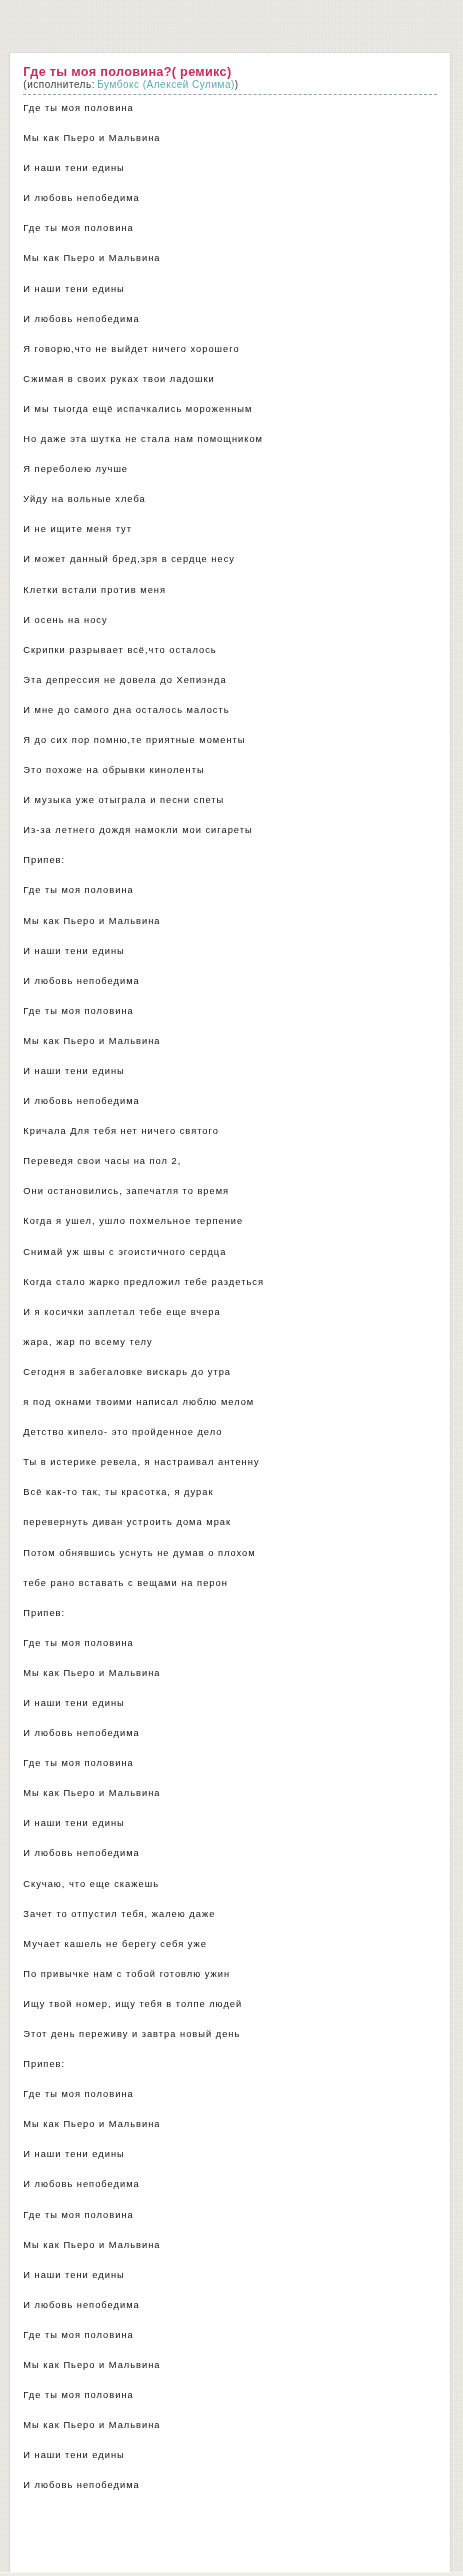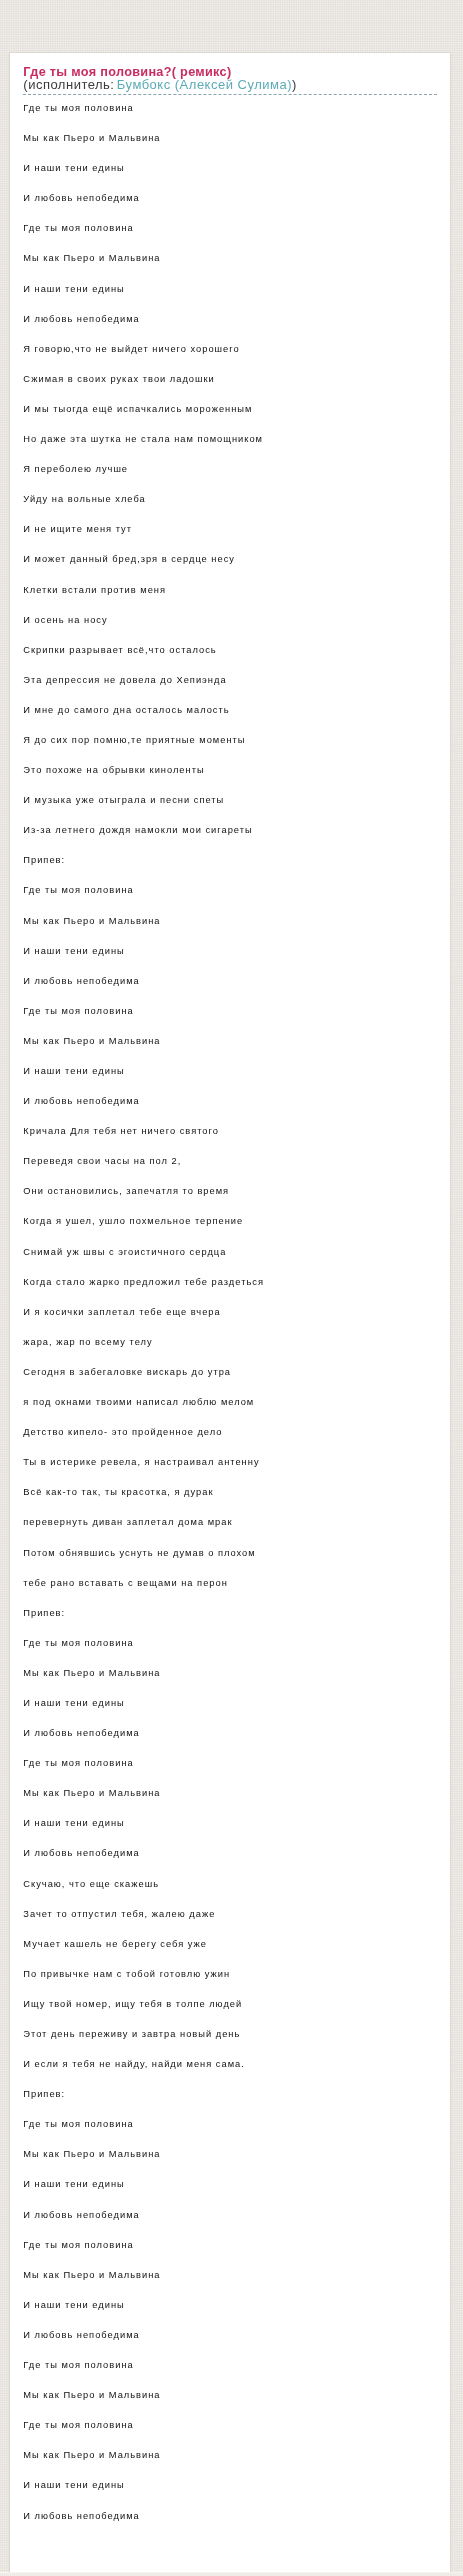--- a/index.html
+++ b/index.html
@@ -39,21 +39,21 @@
   .title {
     margin: 0;
     font-size: 12.7px;
     font-weight: bold;
     line-height: 14px;
     letter-spacing: 0.3px;
     color: #c92c62;
   }
   .artist {
     margin-top: 2.3px;
-    font-size: 13px;
+    font-size: 10px;
     line-height: 8.7px;
     letter-spacing: 0.5px;
     color: #3b3b3b;
   }
   .artist-link {
     color: #5aabb8;
     text-decoration: none;
     margin-left: 2.3px;
   }
   .lyrics {
@@ -129,39 +129,38 @@
       <p class="lyric-line">Когда я ушел, ушло похмельное терпение</p>
       <p class="lyric-line">Снимай уж швы с эгоистичного сердца</p>
       <p class="lyric-line">Когда стало жарко предложил тебе раздеться</p>
       <p class="lyric-line">И я косички заплетал тебе еще вчера</p>
       <p class="lyric-line">жара, жар по всему телу</p>
       <p class="lyric-line">Сегодня в забегаловке вискарь до утра</p>
       <p class="lyric-line">я под окнами твоими написал люблю мелом</p>
       <p class="lyric-line">Детство кипело- это пройденное дело</p>
       <p class="lyric-line">Ты в истерике ревела, я настраивал антенну</p>
       <p class="lyric-line">Всё как-то так, ты красотка, я дурак</p>
-      <p class="lyric-line">перевернуть диван заплетал дома мрак</p>
+      <p class="lyric-line">перевернуть диван устроить дома мрак</p>
       <p class="lyric-line">Потом обнявшись уснуть не думав о плохом</p>
       <p class="lyric-line">тебе рано вставать с вещами на перон</p>
       <p class="lyric-line">Припев:</p>
       <p class="lyric-line">Где ты моя половина</p>
       <p class="lyric-line">Мы как Пьеро и Мальвина</p>
       <p class="lyric-line">И наши тени едины</p>
       <p class="lyric-line">И любовь непобедима</p>
       <p class="lyric-line">Где ты моя половина</p>
       <p class="lyric-line">Мы как Пьеро и Мальвина</p>
       <p class="lyric-line">И наши тени едины</p>
       <p class="lyric-line">И любовь непобедима</p>
       <p class="lyric-line">Скучаю, что еще скажешь</p>
       <p class="lyric-line">Зачет то отпустил тебя, жалею даже</p>
       <p class="lyric-line">Мучает кашель не берегу себя уже</p>
       <p class="lyric-line">По привычке нам с тобой готовлю ужин</p>
       <p class="lyric-line">Ищу твой номер, ищу тебя в толпе людей</p>
       <p class="lyric-line">Этот день переживу и завтра новый день</p>
-      <p class="lyric-line">И если я тебя не найду, найди меня сама.</p>
       <p class="lyric-line">Припев:</p>
       <p class="lyric-line">Где ты моя половина</p>
       <p class="lyric-line">Мы как Пьеро и Мальвина</p>
       <p class="lyric-line">И наши тени едины</p>
       <p class="lyric-line">И любовь непобедима</p>
       <p class="lyric-line">Где ты моя половина</p>
       <p class="lyric-line">Мы как Пьеро и Мальвина</p>
       <p class="lyric-line">И наши тени едины</p>
       <p class="lyric-line">И любовь непобедима</p>
       <p class="lyric-line">Где ты моя половина</p>

